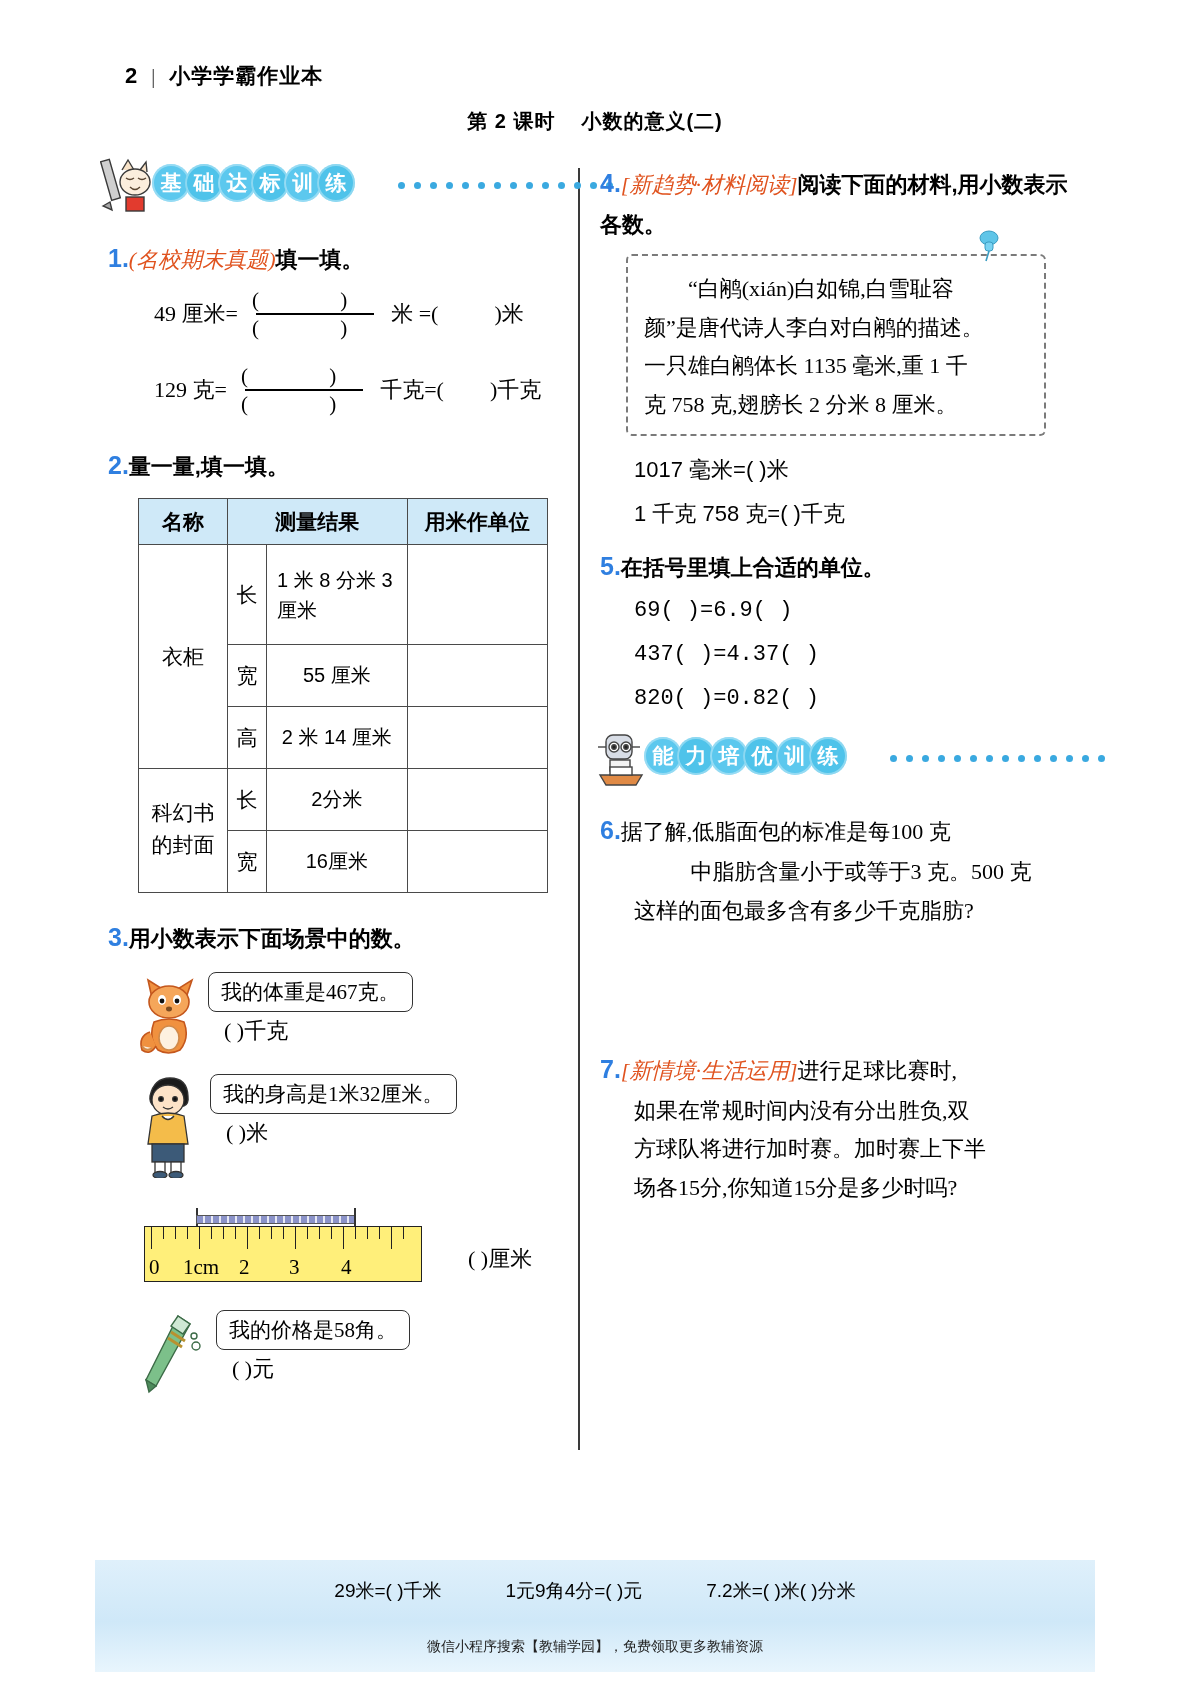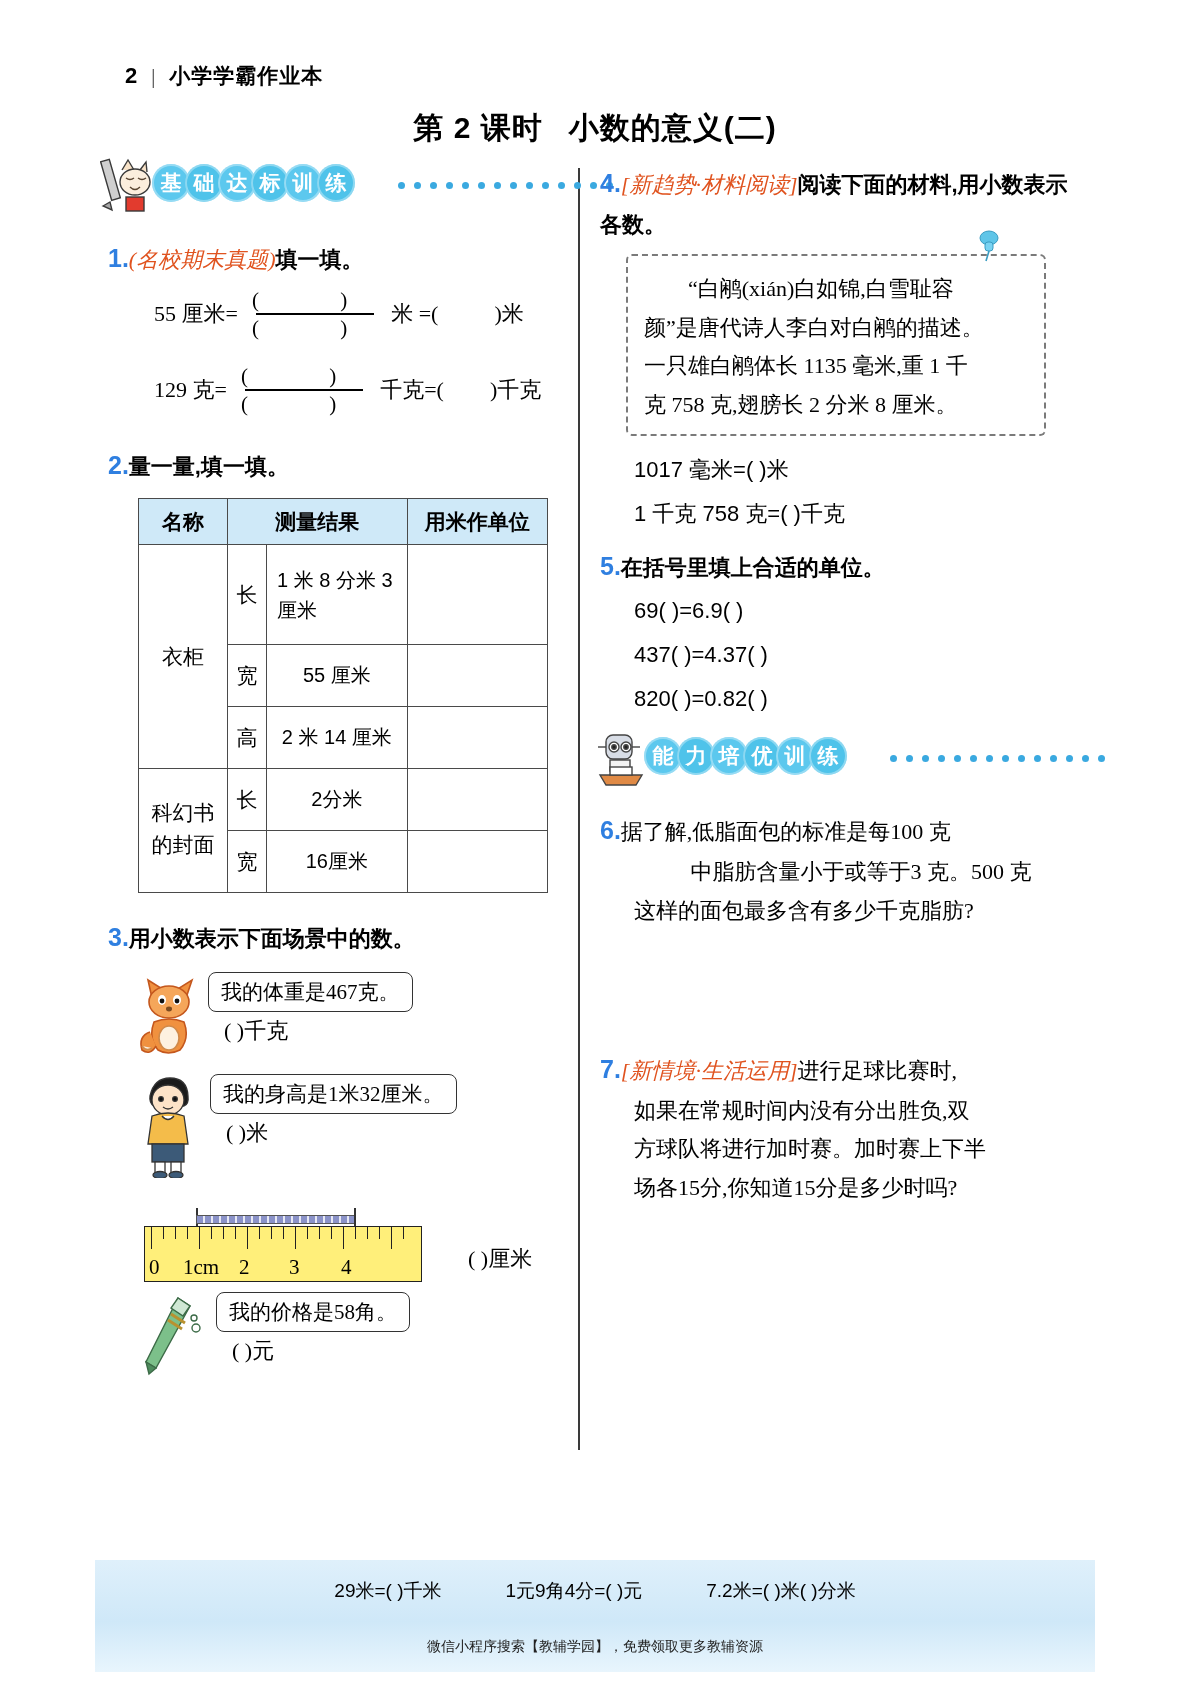--- a/index.html
+++ b/index.html
@@ -14,21 +14,21 @@
   }
   .page { position:relative; width:1190px; height:1682px; }
 
   
   .hdr { position:absolute; left:125px; top:62px; display:flex; align-items:baseline; gap:14px; }
   .hdr-num { font-family:"Liberation Sans",sans-serif; font-weight:bold; font-size:22px; }
   .hdr-bar { color:#333; font-size:20px; }
   .hdr-book { font-family:"Liberation Sans",sans-serif; font-weight:bold; font-size:21px; letter-spacing:1px; }
 
   .title { position:absolute; left:0; top:108px; width:1190px; text-align:center;
-           font-family:"Liberation Sans",sans-serif; font-weight:bold; font-size:30px; letter-spacing:1px; }
+           font-family:"Liberation Sans",sans-serif; font-weight:bold; font-size:20px; letter-spacing:1px; }
   .title .gap { display:inline-block; width:26px; }
 
   
   .colL { position:absolute; left:108px; top:162px; width:465px; }
   .colR { position:absolute; left:600px; top:162px; width:470px; }
   .vrule { position:absolute; left:578px; top:168px; width:2px; height:1282px; background:#3a3a3a; }
 
   
   .banner { position:relative; height:56px; margin-bottom:8px; }
   .banner .mascot { position:absolute; left:-8px; top:-8px; width:58px; height:62px; }
@@ -154,21 +154,21 @@
           <i></i>
       </div>
     </div>
 
     <div class="q" style="margin-top:26px;">
       <div>
         <span class="qn">1.</span><span class="tagKai">(名校期末真题)</span><span class="qhead">填一填。</span>
       </div>
 
       <div class="frac-row">
-        <span>55 厘米=</span>
+        <span>49 厘米=</span>
         <span class="frac">
           <span class="top">(          )</span>
           <span class="bar"></span>
           <span class="bot">(          )</span>
         </span>
         <span> 米 =(</span>
         <span style="display:inline-block;width:56px"></span>
         <span>)米</span>
       </div>
 
@@ -314,21 +314,21 @@
             <span class="lbl" style="left:4px">0</span>
             <span class="lbl" style="left:38px">1cm</span>
             <span class="lbl" style="left:94px">2</span>
             <span class="lbl" style="left:144px">3</span>
             <span class="lbl" style="left:196px">4</span>
           </div>
         </div>
         <div class="ansline" style="margin-bottom:8px;">(        )厘米</div>
       </div>
 
-      <div class="scene" style="margin-left:28px;margin-top:10px;display:flex;align-items:flex-start;gap:10px;">
+      <div class="scene" style="margin-left:28px;margin-top:28px;display:flex;align-items:flex-start;gap:10px;">
         <svg width="70" height="84" viewBox="0 0 70 84">
           <g stroke="#3c6b47" stroke-width="1.4">
             <path d="M42 6 L54 14 L20 76 L10 70 Z" fill="#7cc08a"></path>
             <path d="M42 6 L54 14 L47 24 L35 16 Z" fill="#cfe8d4"></path>
             <path d="M35 22 L49 31" stroke="#b9912f" stroke-width="3"></path>
             <path d="M32 28 L46 37" stroke="#b9912f" stroke-width="3"></path>
             <path d="M10 70 L20 76 L13 82 Z" fill="#4d8b5c"></path>
             <circle cx="58" cy="26" r="3" fill="none"></circle>
             <circle cx="60" cy="36" r="4" fill="none"></circle>
           </g>
@@ -363,21 +363,21 @@
       <div style="margin-left:34px;font-family:'Liberation Sans',sans-serif;font-size:22px;line-height:2.0;">
         <div>1017 毫米=(        )米</div>
         <div>1 千克 758 克=(        )千克</div>
       </div>
     </div>
 
     <div class="q" style="margin-top:16px;">
       <div>
         <span class="qn">5.</span><span class="qhead">在括号里填上合适的单位。</span>
       </div>
-      <div style="margin-left:34px;font-family:Liberation Sans, sans-serif;font-size:22px;line-height:2.0;margin-top:6px;">
+      <div style="margin-left:34px;font-family:Liberation Mono, monospace;font-size:22px;line-height:2.0;margin-top:6px;">
         <div>69(        )=6.9(        )</div>
         <div>437(        )=4.37(        )</div>
         <div>820(        )=0.82(        )</div>
       </div>
     </div>
 
     <div class="banner" style="margin-top:14px;">
       <svg class="mascot" viewBox="0 0 58 62">
         <g stroke="#444" stroke-width="1.4">
           <rect x="14" y="8" width="26" height="24" rx="7" fill="#d8dde6"></rect>

